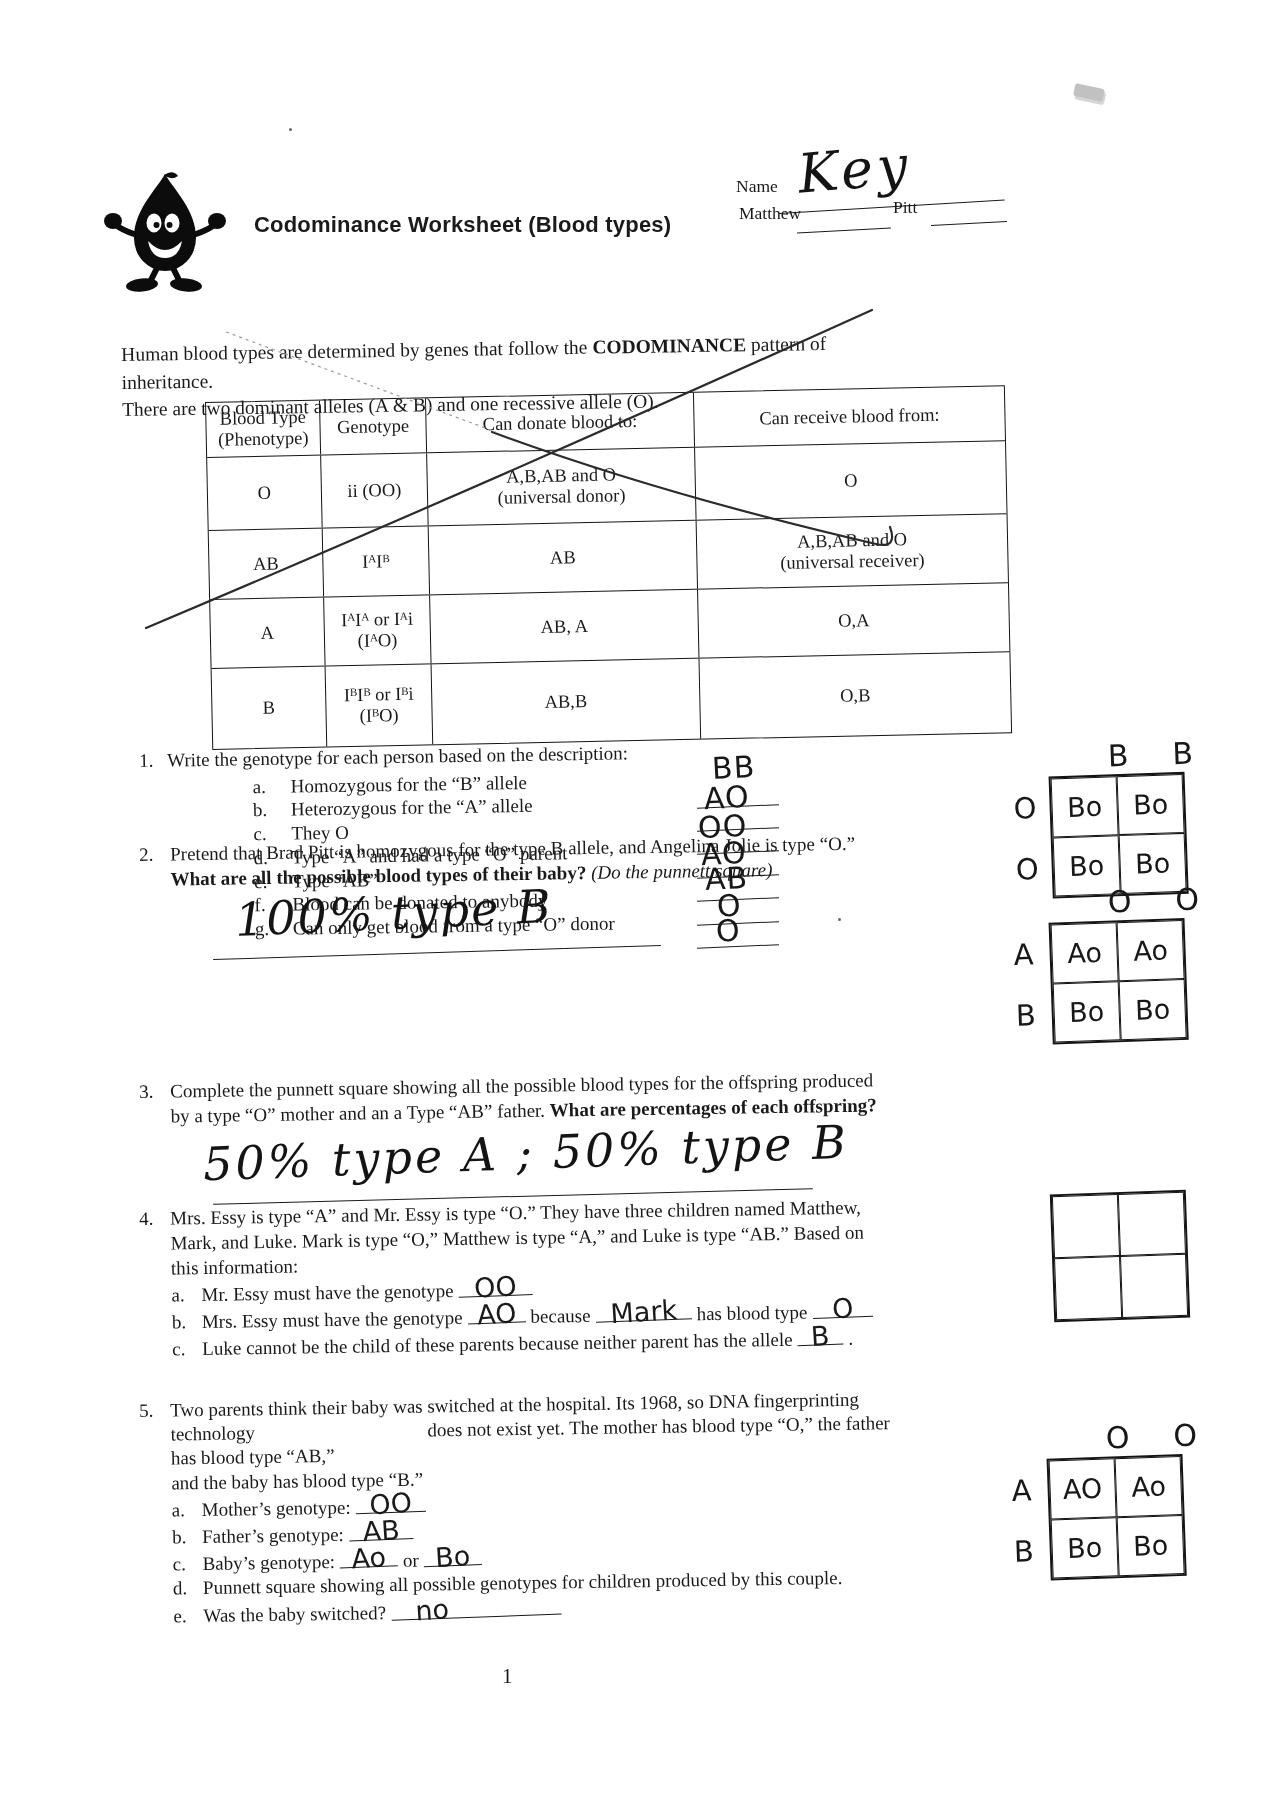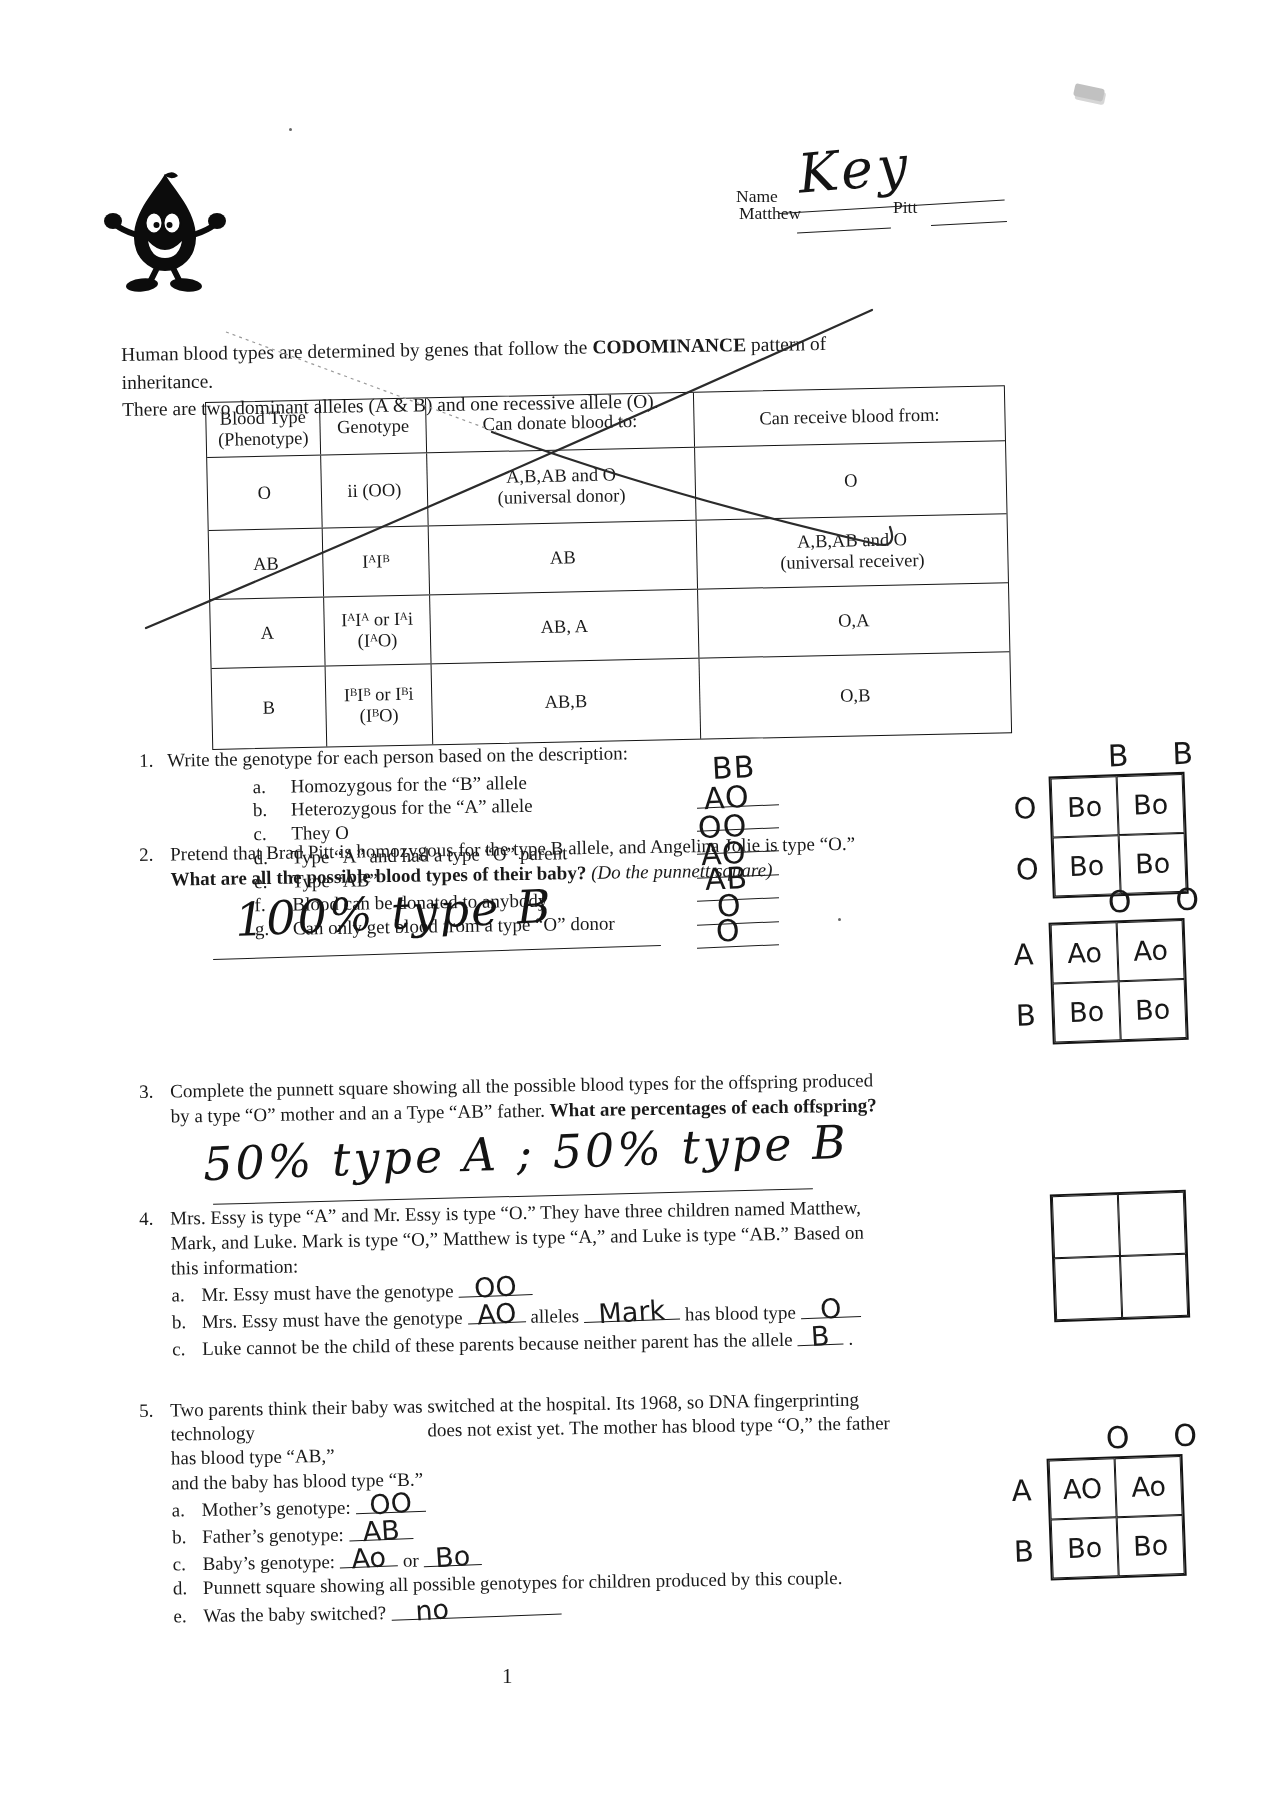--- a/index.html
+++ b/index.html
@@ -92,22 +92,23 @@
     <path d="M30 68 Q18 64 12 59" stroke="#0c0c0c" stroke-width="6" fill="none" stroke-linecap="round"></path>
     <ellipse cx="9" cy="55" rx="9" ry="8" fill="#0c0c0c"></ellipse>
     <path d="M92 68 Q104 64 110 59" stroke="#0c0c0c" stroke-width="6" fill="none" stroke-linecap="round"></path>
     <ellipse cx="113" cy="55" rx="9" ry="8" fill="#0c0c0c"></ellipse>
     <path d="M52 104 L46 116" stroke="#0c0c0c" stroke-width="6" stroke-linecap="round"></path>
     <path d="M70 104 L76 116" stroke="#0c0c0c" stroke-width="6" stroke-linecap="round"></path>
     <ellipse cx="38" cy="119" rx="16" ry="6.5" fill="#0c0c0c" transform="rotate(-6 38 119)"></ellipse>
     <ellipse cx="82" cy="119" rx="16" ry="6.5" fill="#0c0c0c" transform="rotate(6 82 119)"></ellipse>
   </svg>
 
-
-  <span class="abs ser hdr-label" style="left:736px;top:186px">Name</span>
+  <div id="title" class="abs sans">Codominance Worksheet (Blood types)</div>
+
+  <span class="abs ser hdr-label" style="left:736px;top:176px">Name</span>
   <div class="abs line" style="left:779px;top:213px;width:226px;transform:rotate(-3.4deg);transform-origin:left center"></div>
   <span id="signature" class="abs script">Key</span>
 
   <span class="abs ser hdr-label" style="left:739px;top:203px">Matthew</span>
   <div class="abs line" style="left:797px;top:230px;width:94px;transform:rotate(-3deg)"></div>
   <span class="abs ser hdr-label" style="left:893px;top:197px">Pitt</span>
   <div class="abs line" style="left:931px;top:223px;width:76px;transform:rotate(-3deg)"></div>
 
   <div id="smudge" class="abs"></div>
   <div class="abs inkdot" style="left:289px;top:128px"></div>
@@ -263,21 +264,21 @@
   <div id="q4" class="qblock ser tilt">
     <span class="qnum">4.</span>
     <div class="qbody">
       <div>Mrs. Essy is type “A” and Mr. Essy is type “O.” They have three children named Matthew,</div>
       <div>Mark, and Luke. Mark is type “O,” Matthew is type “A,” and Luke is type “AB.” Based on</div>
       <div>this information:</div>
       <div>
         <span class="q45-letter">a.</span><span>Mr. Essy must have the genotype</span><span class="blank" style="width:74px"><span class="hw-ans">OO</span></span>
       </div>
       <div>
-        <span class="q45-letter">b.</span><span>Mrs. Essy must have the genotype</span><span class="blank" style="width:58px"><span class="hw-ans">AO</span></span><span>alleles</span><span class="blank" style="width:96px"><span class="hw-ans">Mark</span></span><span>has blood type</span><span class="blank" style="width:60px"><span class="hw-ans">O</span></span>
+        <span class="q45-letter">b.</span><span>Mrs. Essy must have the genotype</span><span class="blank" style="width:58px"><span class="hw-ans">AO</span></span><span>because</span><span class="blank" style="width:96px"><span class="hw-ans">Mark</span></span><span>has blood type</span><span class="blank" style="width:60px"><span class="hw-ans">O</span></span>
       </div>
       <div>
         <span class="q45-letter">c.</span><span>Luke cannot be the child of these parents because neither parent has the allele</span><span class="blank" style="width:46px"><span class="hw-ans">B</span></span><span>.</span>
       </div>
     </div>
   </div>
 
   <div id="q5" class="qblock ser tilt">
     <span class="qnum">5.</span>
     <div class="qbody">

